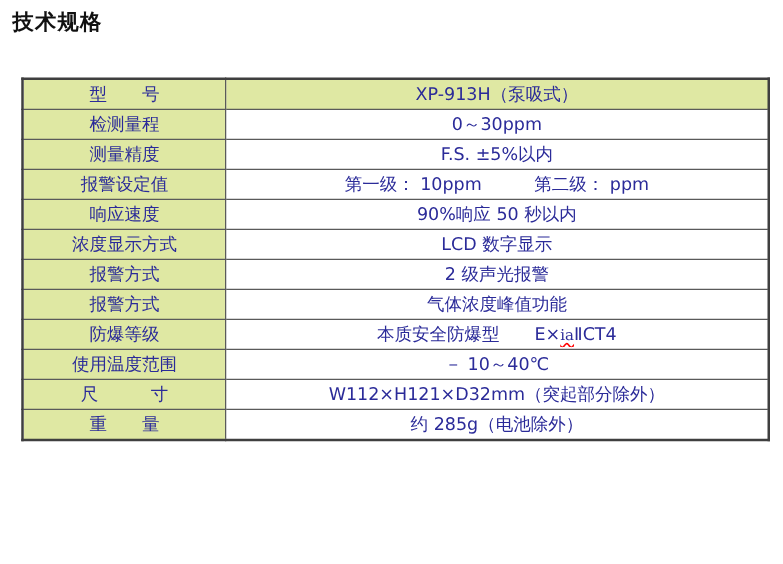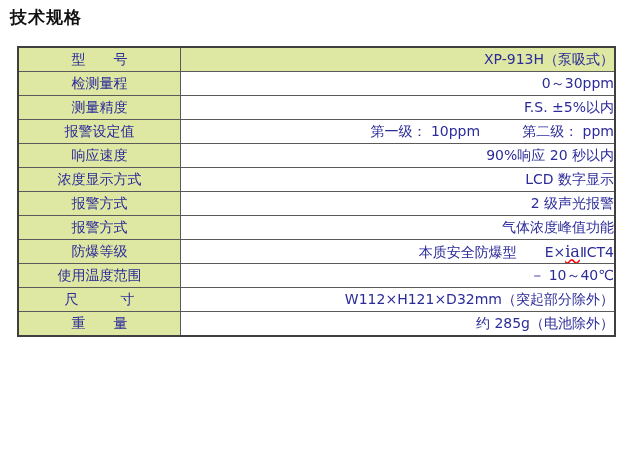--- a/index.html
+++ b/index.html
@@ -31,21 +31,21 @@
     top: 6px;
     margin: 0;
     font-size: 17px;
     font-weight: bold;
     color: var(--title-color);
     letter-spacing: 1px;
   }
   table.spec-table {
     position: absolute;
     left: 17px;
-    top: 46px;
+    top: 62px;
     width: 599px;
     border-collapse: collapse;
     table-layout: fixed;
     border: 2px solid var(--border-outer);
     font-size: 14px;
     color: var(--text-navy);
   }
   table.spec-table td {
     border: 1px solid var(--border-inner);
     height: 23px;
@@ -54,28 +54,28 @@
     white-space: nowrap;
     overflow: hidden;
   }
   td.label-cell {
     width: 161px;
     background: var(--green-bg);
     text-align: center;
   }
   td.value-cell {
     background: var(--value-bg);
-    text-align: right;
+    text-align: center;
     padding-left: 7px;
   }
   tr.header-row td.value-cell {
     background: var(--green-bg);
   }
   .spellcheck {
-    font-size: 16px;
+    font-size: 12px;
     font-family: "DejaVu Serif", "Liberation Serif", serif;
     text-decoration-line: underline;
     text-decoration-style: wavy;
     text-decoration-color: var(--squiggle);
     text-underline-offset: 2px;
   }
 </style>
 </head>
 <body>
 
@@ -94,21 +94,21 @@
         <tr>
           <td class="label-cell">测量精度</td>
           <td class="value-cell">F.S. ±5%以内</td>
         </tr>
         <tr>
           <td class="label-cell">报警设定值</td>
           <td class="value-cell">第一级： 10ppm　　　第二级： ppm</td>
         </tr>
         <tr>
           <td class="label-cell">响应速度</td>
-          <td class="value-cell">90%响应 20 秒以内</td>
+          <td class="value-cell">90%响应 50 秒以内</td>
         </tr>
         <tr>
           <td class="label-cell">浓度显示方式</td>
           <td class="value-cell">LCD 数字显示</td>
         </tr>
         <tr>
           <td class="label-cell">报警方式</td>
           <td class="value-cell">2 级声光报警</td>
         </tr>
         <tr>

